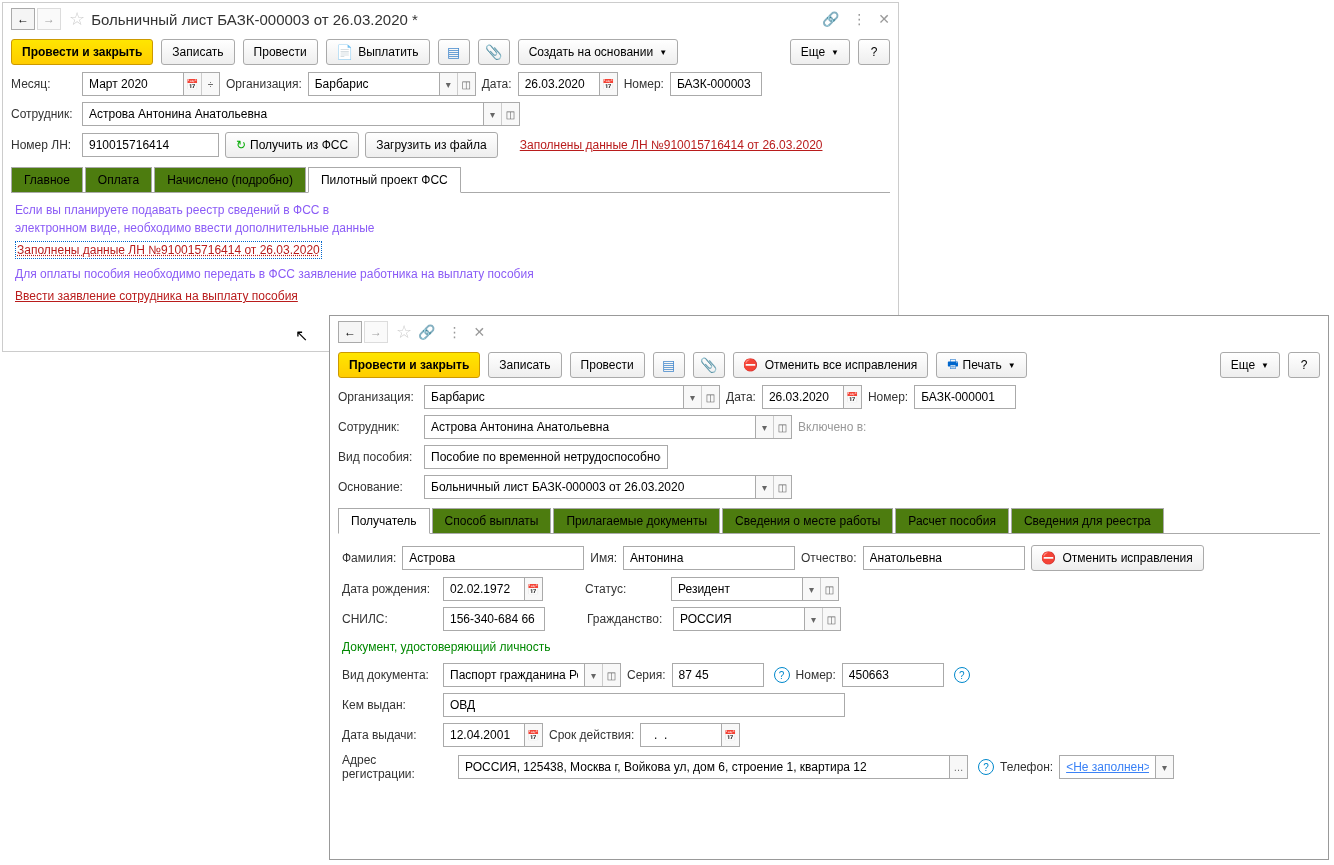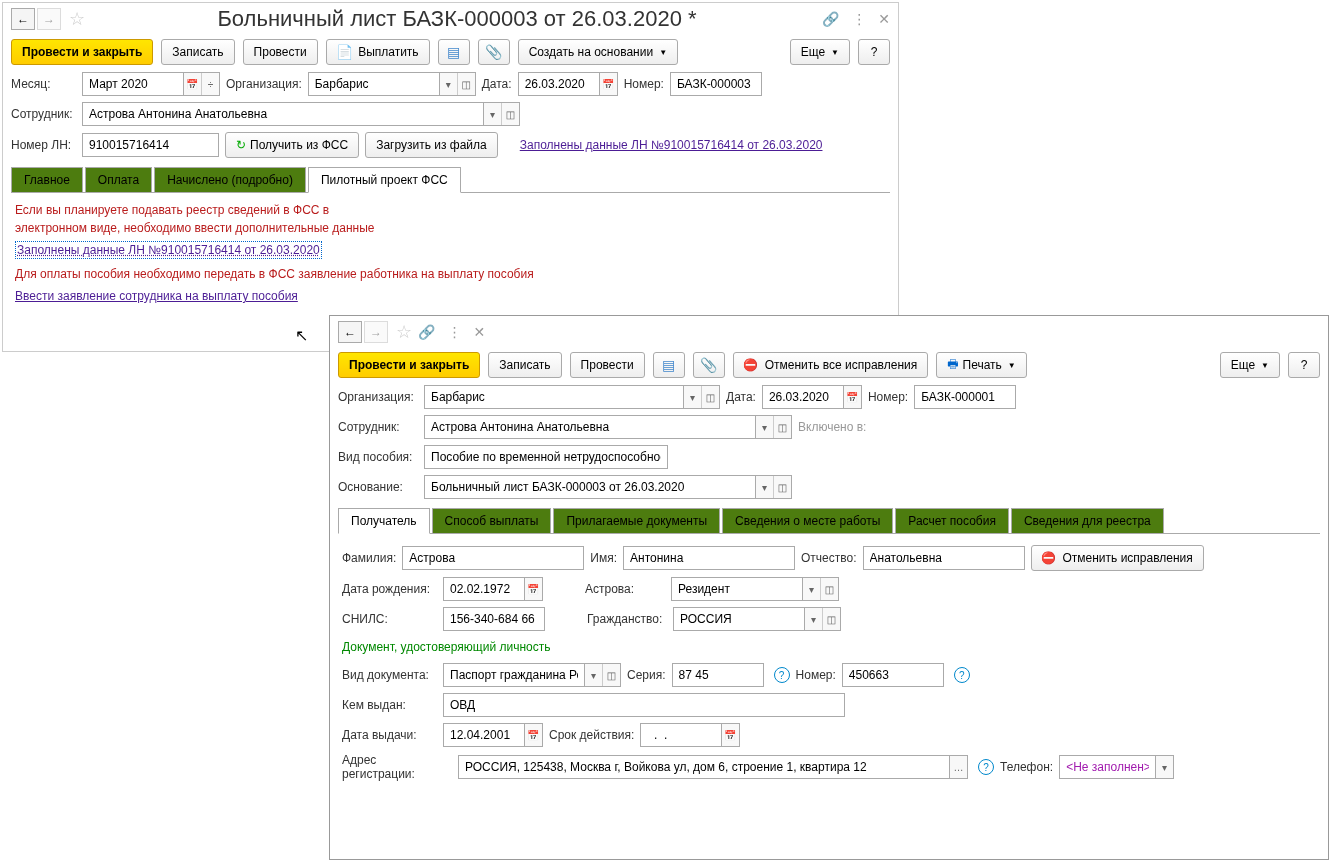--- a/index.html
+++ b/index.html
@@ -4,42 +4,42 @@
 <style>
 * { box-sizing: border-box; margin: 0; padding: 0; }
 body { font-family: Arial, sans-serif; font-size: 12px; background: #fff; color: #000; width: 1334px; height: 865px; position: relative; }
 .window { position: absolute; background: #fff; border: 1px solid #999; }
 .win1 { left: 2px; top: 2px; width: 897px; height: 350px; border: 1px solid #ccc; }
 .win2 { left: 329px; top: 315px; width: 1000px; height: 545px; }
 .titlebar { display: flex; align-items: center; padding: 4px 8px; height: 32px; }
 .nav-btn { width: 24px; height: 22px; border: 1px solid #aaa; background: #f5f5f5; display: inline-flex; align-items: center; justify-content: center; margin-right: 2px; cursor: pointer; }
 .nav-btn.disabled { opacity: 0.4; }
 .star-icon { font-size: 18px; color: #ccc; margin: 0 6px; }
-.title { font-size: 22px; color: #333; flex: 1; text-align: center; }
+.title { font-size: 15px; color: #333; flex: 1; }
 .title-icons { display: flex; gap: 12px; align-items: center; color: #999; }
 .title-icons span { cursor: pointer; font-size: 14px; }
 .toolbar { display: flex; align-items: center; padding: 4px 8px; gap: 8px; flex-wrap: wrap; }
 .btn { border: 1px solid #aaa; background: linear-gradient(#fff,#eee); padding: 4px 10px; height: 26px; display: inline-flex; align-items: center; gap: 4px; cursor: pointer; font-size: 12px; border-radius: 3px; }
 .btn-primary { background: linear-gradient(#ffe600,#ffcc00); border-color: #cc9900; font-weight: bold; }
 .btn-icon { width: 32px; justify-content: center; }
 .btn .caret { font-size: 8px; margin-left: 2px; }
 .spacer { flex: 1; }
 .form-row { display: flex; align-items: center; padding: 3px 8px; gap: 6px; }
 .label { font-size: 12px; color: #333; }
 .input-wrap { display: inline-flex; border: 1px solid #aaa; height: 24px; align-items: center; background: #fff; }
 .input-wrap input { border: none; outline: none; padding: 0 6px; height: 22px; font-size: 12px; background: transparent; }
 .input-btn { width: 18px; height: 22px; border-left: 1px solid #ccc; display: inline-flex; align-items: center; justify-content: center; cursor: pointer; font-size: 10px; color: #666; background: #f8f8f8; }
 .input-btn:first-of-type { border-left: 1px solid #aaa; }
-.link { color: #4c1d95; text-decoration: underline; cursor: pointer; }
+.link { color: #b91c1c; text-decoration: underline; cursor: pointer; }
 .link.dotted { text-decoration: underline dotted; border-bottom: none; }
 .tabs { display: flex; border-bottom: 1px solid #aaa; margin: 6px 8px 0; }
 .tab { padding: 5px 12px; border: 1px solid #aaa; border-bottom: none; background: #4d7c0f; margin-right: 2px; cursor: pointer; font-size: 12px; position: relative; }
 .tab.active { background: #fff; border-bottom: 1px solid #fff; margin-bottom: -1px; }
 .tab-content { padding: 8px 12px; }
-.info-text { color: #b91c1c; font-size: 12px; line-height: 1.5; margin-bottom: 6px; }
+.info-text { color: #8b5cf6; font-size: 12px; line-height: 1.5; margin-bottom: 6px; }
 .cursor-pointer { position: absolute; left: 295px; top: 326px; font-size: 16px; z-index: 100; pointer-events: none; }
 .green-text { color: #008800; font-size: 12px; margin: 6px 0; }
 .icon-circle-x { color: #cc0000; font-size: 12px; margin-right: 2px; }
 .icon-print { color: #0066cc; }
 .q-icon { display: inline-flex; width: 16px; height: 16px; border: 1px solid #0088cc; border-radius: 50%; align-items: center; justify-content: center; font-size: 10px; color: #0088cc; margin-left: 4px; cursor: pointer; }
 .clip-icon { font-size: 14px; color: #666; }
 .doc-icon { color: #4488cc; font-size: 14px; }
 .reload-icon { color: #00aa00; font-size: 12px; }
 .wm { position: absolute; font-size: 42px; color: #f0f0f0; z-index: -1; white-space: nowrap; }
 .wm1 { left: 510px; top: 385px; }
@@ -251,21 +251,21 @@
           <span>Отменить исправления</span>
         </span>
     </div>
     <div class="form-row" style="padding-left:0">
       <span class="label" style="width:95px">Дата рождения:</span>
       <span class="input-wrap">
           <input style="width: 80px;" value="02.02.1972">
           <span class="input-btn">📅</span>
         </span>
       <span style="width:30px"></span>
-      <span class="label" style="width:80px">Астрова:</span>
+      <span class="label" style="width:80px">Статус:</span>
       <span class="input-wrap">
           <input style="width: 130px;" value="Резидент">
           <span class="input-btn">▾</span>
           <span class="input-btn">◫</span>
         </span>
     </div>
     <div class="form-row" style="padding-left:0">
       <span class="label" style="width:95px">СНИЛС:</span>
       <span class="input-wrap">
           <input style="width: 100px;" value="156-340-684 66">
@@ -317,18 +317,18 @@
     </div>
     <div class="form-row" style="padding-left:0">
       <span class="label" style="width:110px">Адрес регистрации:</span>
       <span class="input-wrap">
           <input style="width: 490px;" value="РОССИЯ, 125438, Москва г, Войкова ул, дом 6, строение 1, квартира 12">
           <span class="input-btn">…</span>
         </span>
       <span class="q-icon">?</span>
       <span class="label">Телефон:</span>
       <span class="input-wrap">
-          <input style="width: 95px; color: #a21caf;" value="&lt;Не заполнен&gt;">
+          <input style="width: 95px; color: #3b82f6; text-decoration: underline;" value="&lt;Не заполнен&gt;">
           <span class="input-btn">▾</span>
         </span>
     </div>
   </div>
 </div>
 
 </body></html>

